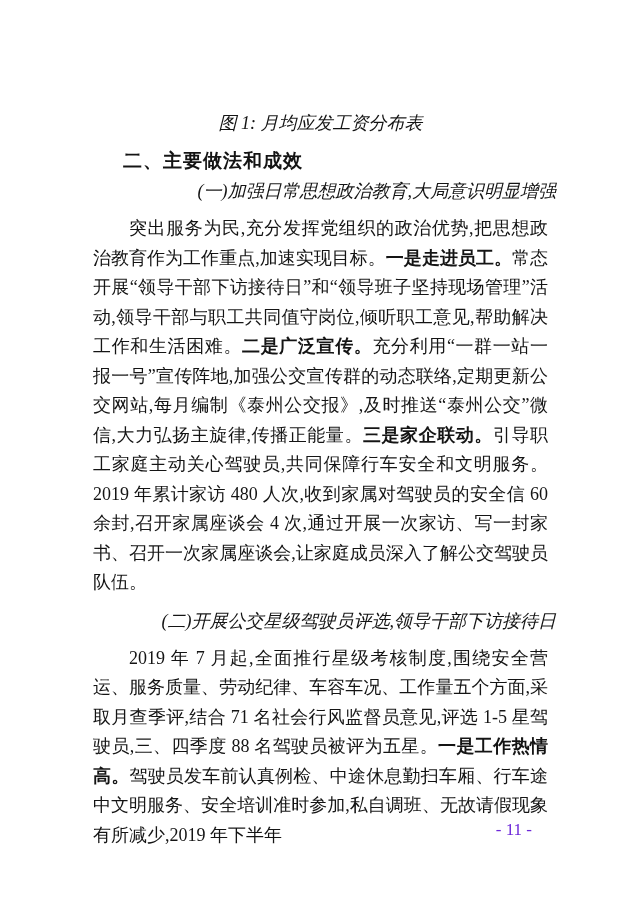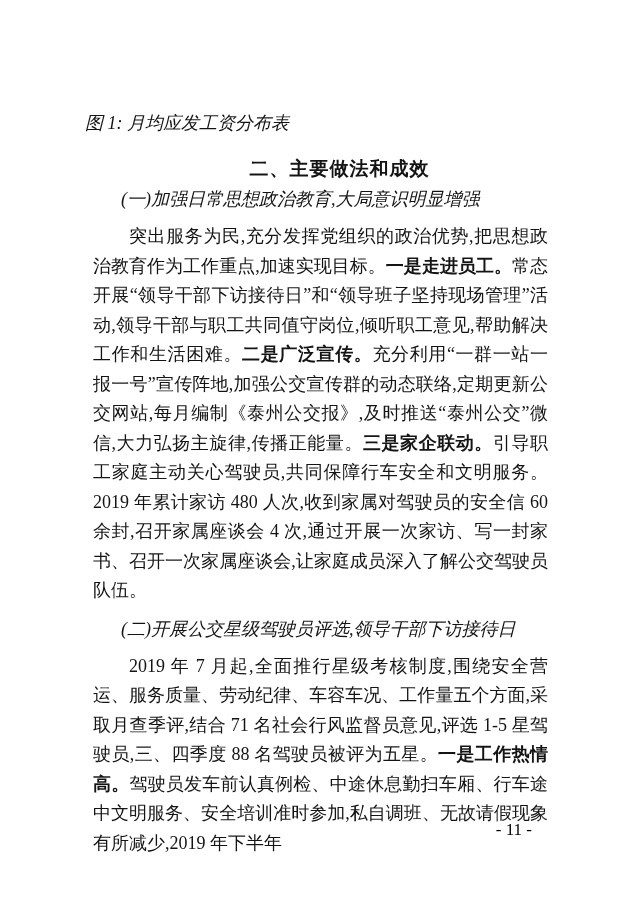--- a/index.html
+++ b/index.html
@@ -16,60 +16,60 @@
     font-family: "Liberation Serif", "DejaVu Serif", serif;
     overflow: hidden;
   }
   .content {
     position: absolute;
     left: 85px;
     top: 108px;
     width: 471px;
   }
   .caption {
-    text-align: left;
+    text-align: center;
     font-size: 18px;
     line-height: 30px;
-    margin: 0 0 16px 0;
+    margin: 0 0 8px 0;
     font-style: italic; 
   }
   .h1 {
     font-family: "Liberation Sans", "DejaVu Sans", sans-serif;
     font-weight: bold;
     font-size: 19px;
     line-height: 30px;
     text-indent: 2em;
     margin: 0;
     letter-spacing: 1px;
-    text-align: center;
   }
   .h2 {
     font-size: 18px;
     line-height: 30px;
     text-indent: 2em;
     margin: 0;
     font-style: italic; 
+    text-align: right;
   }
   .para {
     font-size: 18px;
     line-height: 29.5px;
     text-align: justify;
     text-indent: 2em;
     margin: 8px;
   }
   .bold {
     font-weight: bold;
   }
   .pagenum {
     position: absolute;
     top: 820px;
     right: 104px;
     font-size: 17px;
     line-height: 20px;
-    color: #000000;
+    color: #6d28d9;
   }
 </style>
 </head>
 <body>
 
 <div class="page">
   <div class="content">
     <div class="caption">图 1: 月均应发工资分布表</div>
     <div id="blocks-host">
         <div class="h1">二、主要做法和成效</div>

